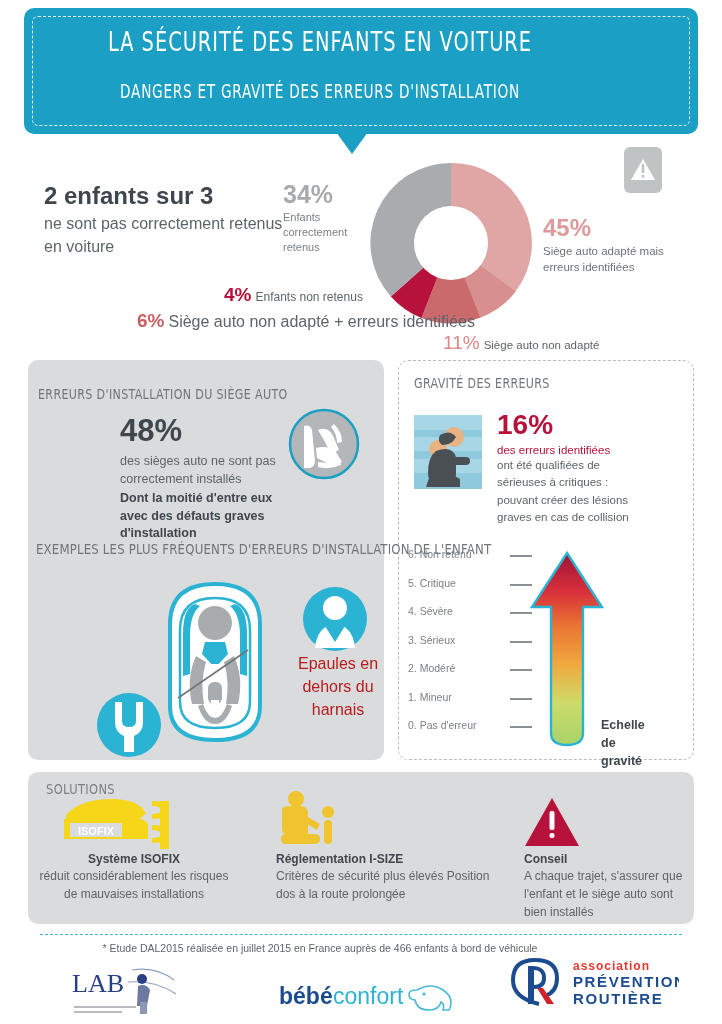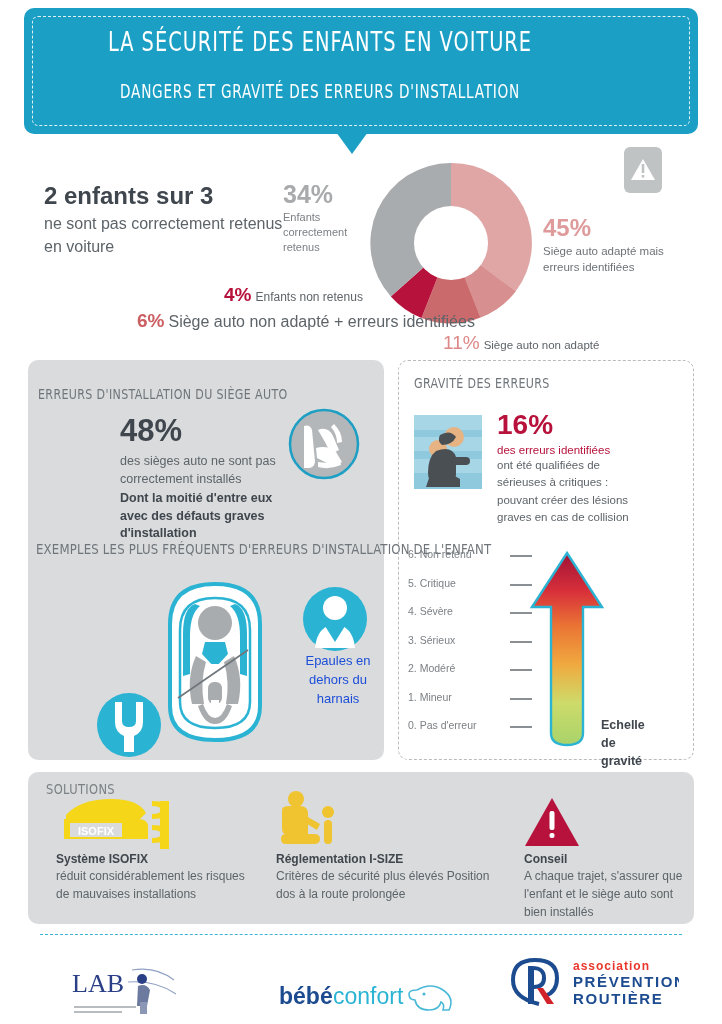--- a/index.html
+++ b/index.html
@@ -125,21 +125,21 @@
     font-size: 14.5px; color: #6f757a; text-transform: uppercase; letter-spacing: .2px;
     transform: scaleX(.90); transform-origin: left center;
   }
 
   .cap-left {
     position: absolute; left: 80px; top: 586px; width: 96px;
     text-align: center; font-size: 13px; color: #5d6469; line-height: 1.45;
   }
   .cap-right {
     position: absolute; left: 296px; top: 652px; width: 84px;
-    text-align: center; font-size: 13px; color: #1d4ed8; line-height: 1.45;
+    text-align: center; font-size: 16px; color: #b91c1c; line-height: 1.45;
   }
   .seat-illu { position: absolute; left: 150px; top: 578px; width: 130px; height: 170px; }
   .icon-harness { position: absolute; left: 96px; top: 692px; width: 66px; height: 66px; }
   .icon-shoulder { position: absolute; left: 302px; top: 586px; width: 66px; height: 66px; }
 
   
   .dummy-box { position: absolute; left: 414px; top: 415px; width: 68px; height: 74px; }
   .stat52 { position: absolute; left: 497px; top: 411px; width: 146px; }
   .stat52 .num { font-size: 28px; font-weight: bold; color: #b7123b; line-height: 1; }
   .stat52 .t1 { font-size: 11.5px; font-weight: normal; color: #b7123b; margin-top: 5px; }
@@ -161,21 +161,21 @@
     width: 666px; height: 152px;
     background: #d9dbdc; border-radius: 10px;
   }
   .sol-title {
     position: absolute; left: 46px; top: 781px;
     font-family: "DejaVu Sans Condensed", "Liberation Sans Narrow", "Liberation Sans", sans-serif;
     font-size: 14.5px; color: #7b8085; text-transform: uppercase; letter-spacing: .4px;
     transform: scaleX(.88); transform-origin: left center;
   }
   .sol-col { position: absolute; top: 852px; }
-  .sol-col.c1 { left: 56px; width: 190px; }
+  .sol-col.c1 { left: 39px; width: 190px; text-align: center; }
   .sol-col.c2 { left: 276px; width: 220px; }
   .sol-col.c3 { left: 524px; width: 160px; }
   .sol-col h4 { font-size: 12px; font-weight: bold; color: #3f464d; }
   .sol-col p { font-size: 12px; color: #5d6469; line-height: 1.5; margin-top: 1px; }
   .sol-icon { position: absolute; }
   .sol-icon.i1 { left: 56px; top: 793px; width: 128px; height: 56px; }
   .sol-icon.i2 { left: 276px; top: 790px; width: 66px; height: 60px; }
   .sol-icon.i3 { left: 524px; top: 796px; width: 56px; height: 52px; }
 
   
@@ -423,20 +423,21 @@
   <div class="sol-col c3">
     <h4>Conseil</h4>
     <p>A chaque trajet, s'assurer que l'enfant et le siège auto sont bien installés</p>
   </div>
   <div class="sol-col c2">
     <h4>Réglementation I-SIZE</h4>
     <p>Critères de sécurité plus élevés Position dos à la route prolongée</p>
   </div>
 
   <div class="foot-dash"></div>
+  <div class="foot-note">* Etude DAL2015 réalisée en juillet 2015 en France auprès de 466 enfants à bord de véhicule</div>
 
   <div class="logo-lab">
     <svg width="130" height="56" viewBox="0 0 130 56">
       <text x="2" y="30" fill="#2b3f86" font-size="26" font-family="Liberation Serif, serif">LAB</text>
       <path d="M62 8 q24 -4 42 10" stroke="#8fa0c4" stroke-width="1.1" fill="none"></path>
       <path d="M58 20 q28 -2 48 12" stroke="#8fa0c4" stroke-width="1.1" fill="none"></path>
       <circle cx="72" cy="17" r="5" fill="#2b3f86"></circle>
       <path d="M68 24 q8 -3 12 4 l-3 16 -10 0 z" fill="#6b7a9e"></path>
       <rect x="70" y="40" width="7" height="12" fill="#8b97b4"></rect>
       <rect x="4" y="44" width="62" height="2" fill="#b9bcbe"></rect>

